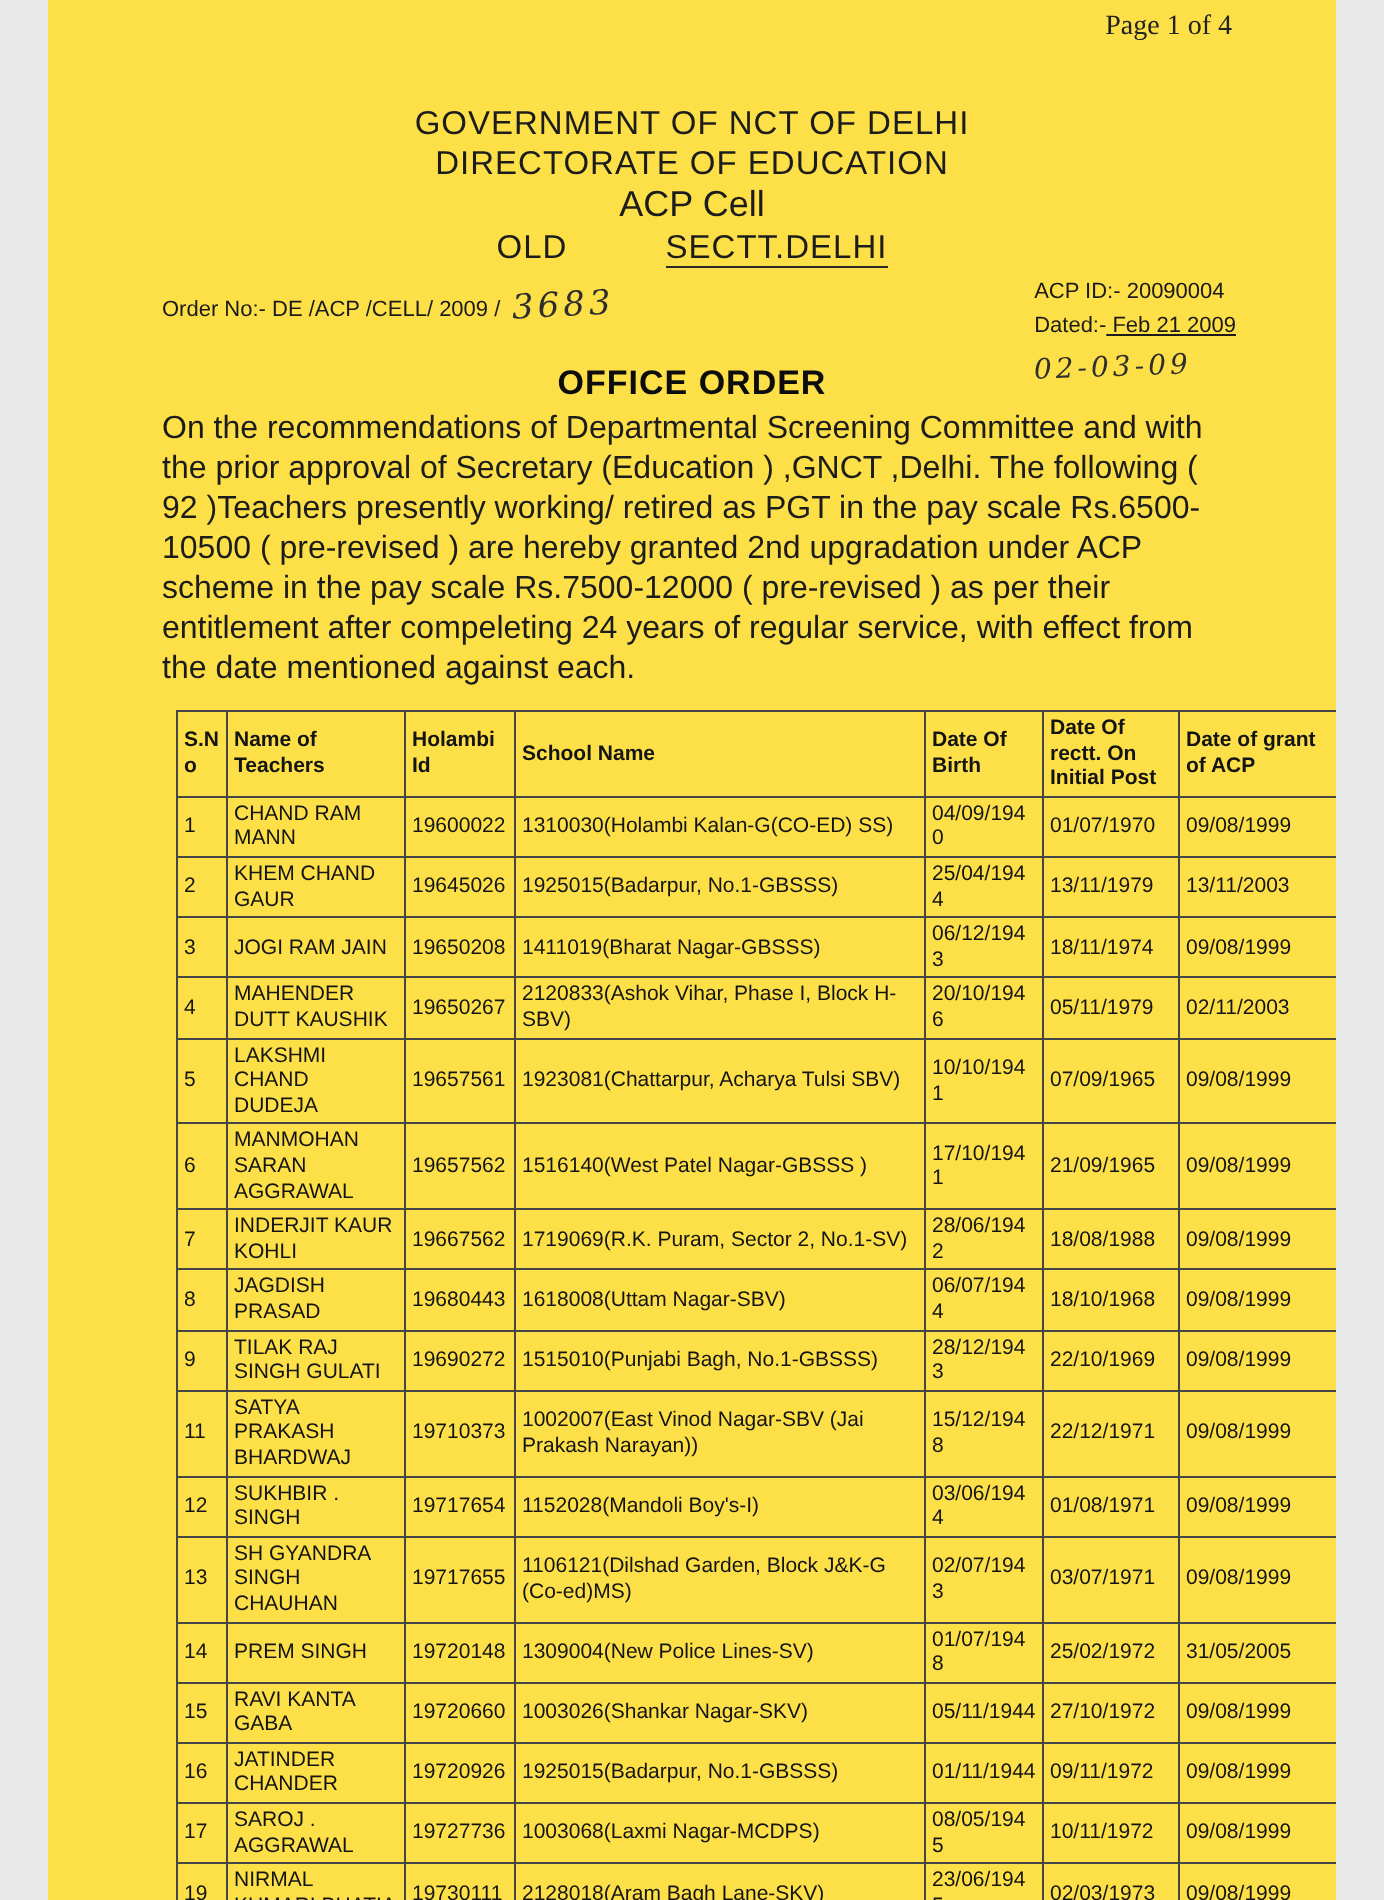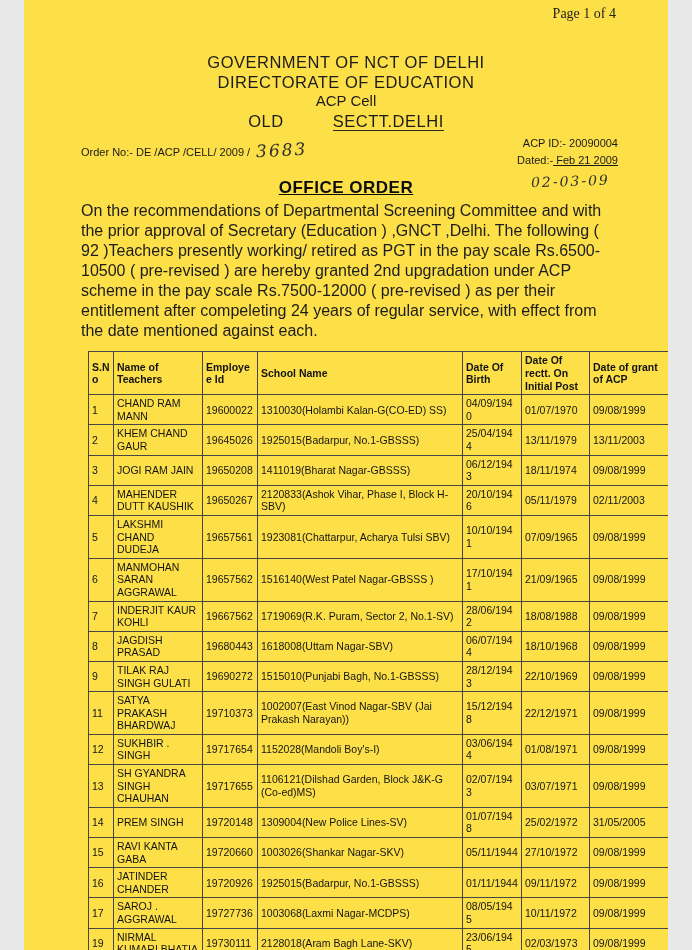--- a/index.html
+++ b/index.html
@@ -22,21 +22,21 @@
     font-size: 14px;
     color: #222;
   }
   .doc-heading {
     margin-top: 52px;
     text-align: center;
     line-height: 1.22;
     color: #1c1c1c;
   }
   .doc-heading .h-line1, .doc-heading .h-line2 { font-size: 16.5px; letter-spacing: 0.5px; }
-  .doc-heading .h-line3 { font-size: 15px; }
+  .doc-heading .h-line3 { font-size: 18px; }
   .doc-heading .h-line4 { font-size: 16.5px; letter-spacing: 0.5px; }
   .doc-heading .underlined { border-bottom: 1px solid #2a2a2a; padding-bottom: 0px; margin-left: 44px; }
   .order-meta {
     display: flex;
     justify-content: space-between;
     align-items: flex-start;
     padding: 4px 50px 0 57px;
     font-size: 11px;
   }
   .order-no-line { white-space: nowrap; padding-top: 5px; }
@@ -45,37 +45,36 @@
     font-style: italic;
     color: #2e2e2e;
     letter-spacing: 2px;
   }
   .hw-order-no {
     display: inline-block;
     font-size: 17px;
     transform: rotate(-3deg);
     margin-left: 3px;
   }
-  .meta-right { text-align: right; line-height: 1.55; margin-left: 12px; }
+  .meta-right { text-align: left; line-height: 1.55; margin-left: 12px; }
   .dated-value { text-decoration: underline; }
   .hw-date {
     display: inline-block;
     font-size: 14px;
     transform: rotate(-2deg);
     margin-top: 2px;
     margin-right: 8px;
   }
   .office-order-title {
     text-align: center;
     font-size: 17px;
     font-weight: bold;
     letter-spacing: 0.5px;
     margin-top: -14px;
     color: #0d0d0d;
-    text-decoration: underline;
   }
   .order-body {
     margin: 3px 50px 0 57px;
     font-size: 16px;
     line-height: 1.25;
     color: #1c1c1c;
   }
   .table-wrap { margin: 10px 43px 0 64px; }
   table.acp-table {
     width: 585px;
@@ -141,21 +140,21 @@
           <col class="c-emp">
           <col class="c-school">
           <col class="c-dob">
           <col class="c-rectt">
           <col class="c-acp">
       </colgroup>
       <thead>
         <tr>
           <th>S.No</th>
           <th>Name of Teachers</th>
-          <th>Employee Id</th>
+          <th>Holambi Id</th>
           <th>School Name</th>
           <th>Date Of Birth</th>
           <th>Date Of rectt. On Initial Post</th>
           <th>Date of grant of ACP</th>
         </tr>
       </thead>
       <tbody>
           <tr>
             <td>1</td>
             <td>CHAND RAM MANN</td>

